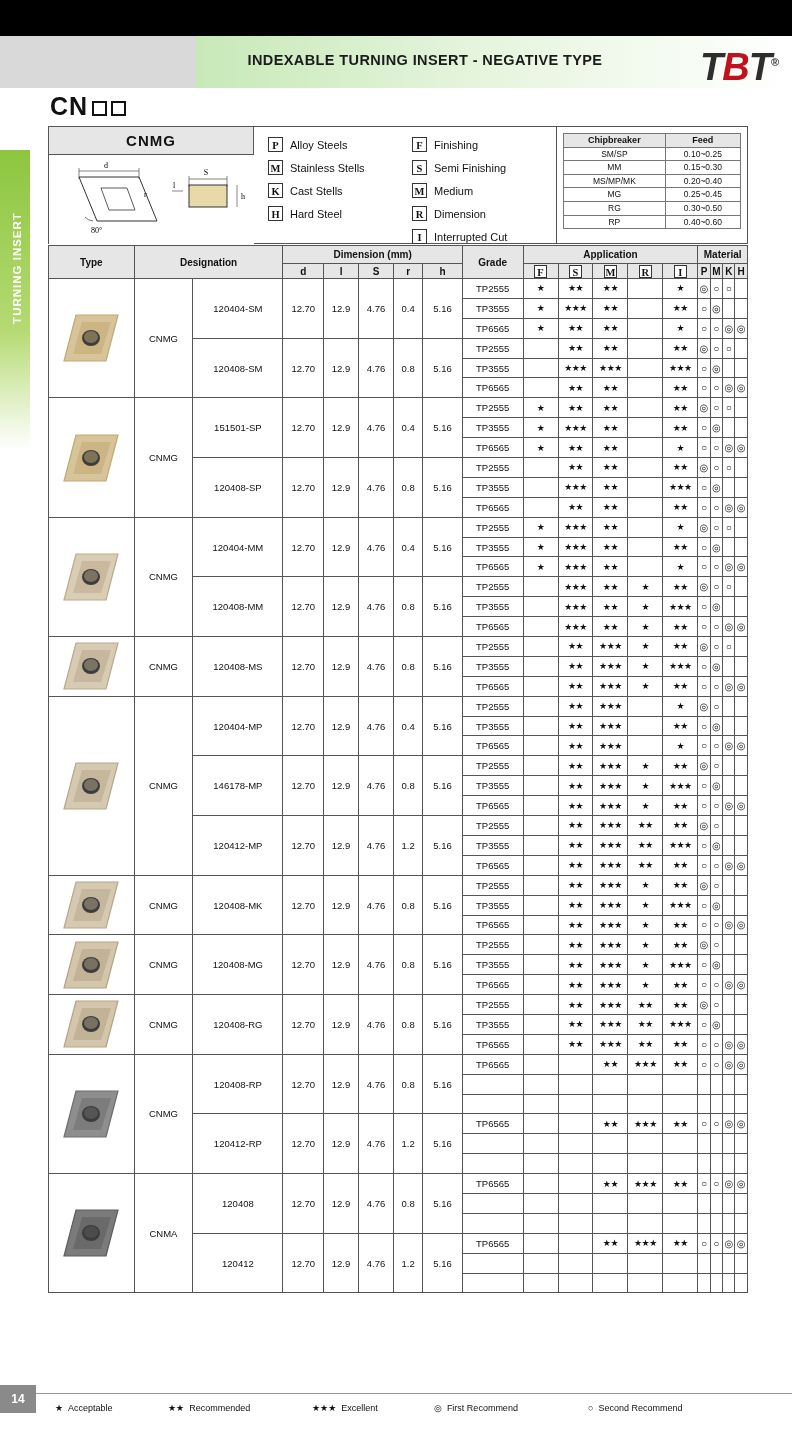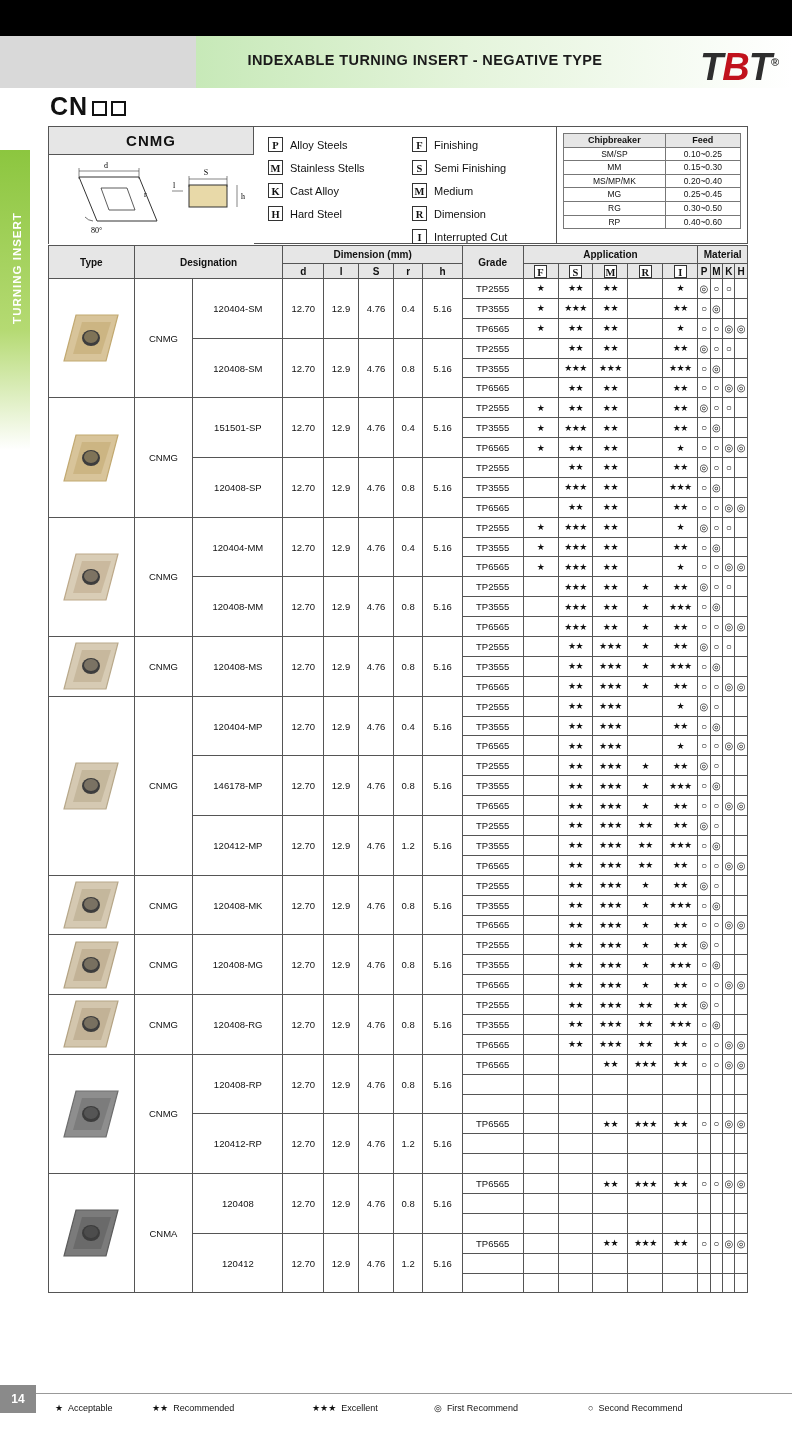--- a/index.html
+++ b/index.html
@@ -181,21 +181,21 @@
       <div class="row">
           <span class="boxg">P</span>
           <span>Alloy Steels</span>
         </div>
       <div class="row">
           <span class="boxg">M</span>
           <span>Stainless Stells</span>
         </div>
       <div class="row">
           <span class="boxg">K</span>
-          <span>Cast Alloy</span>
+          <span>Cast Stells</span>
         </div>
       <div class="row">
           <span class="boxg">H</span>
           <span>Hard Steel</span>
         </div>
     </div>
     <div class="appcol" style="left:158px;">
       <div class="row">
           <span class="boxg">F</span>
           <span>Finishing</span>
@@ -1087,17 +1087,17 @@
         <td class="mat firstrec"></td>
         <td class="mat firstrec"></td>
       </tr>
     </tbody>
   </table>
 
 <div class="footer"></div>
 <div class="pagenum">14</div>
 <div class="legend" id="legend-row" style="left: 0px; width: 792px; height: 14px;">
     <span style="position:absolute;left:55px;white-space:nowrap;"><span>★</span>&nbsp;&nbsp;<span>Acceptable</span></span>
-    <span style="position:absolute;left:152px;white-space:nowrap;"><span>★★</span>&nbsp;&nbsp;<span>Recommended</span></span>
+    <span style="position:absolute;left:168px;white-space:nowrap;"><span>★★</span>&nbsp;&nbsp;<span>Recommended</span></span>
     <span style="position:absolute;left:312px;white-space:nowrap;"><span>★★★</span>&nbsp;&nbsp;<span>Excellent</span></span>
     <span style="position:absolute;left:434px;white-space:nowrap;"><span>◎</span>&nbsp;&nbsp;<span>First Recommend</span></span>
     <span style="position:absolute;left:588px;white-space:nowrap;"><span>○</span>&nbsp;&nbsp;<span>Second Recommend</span></span>
   </div>
 
 </body></html>

